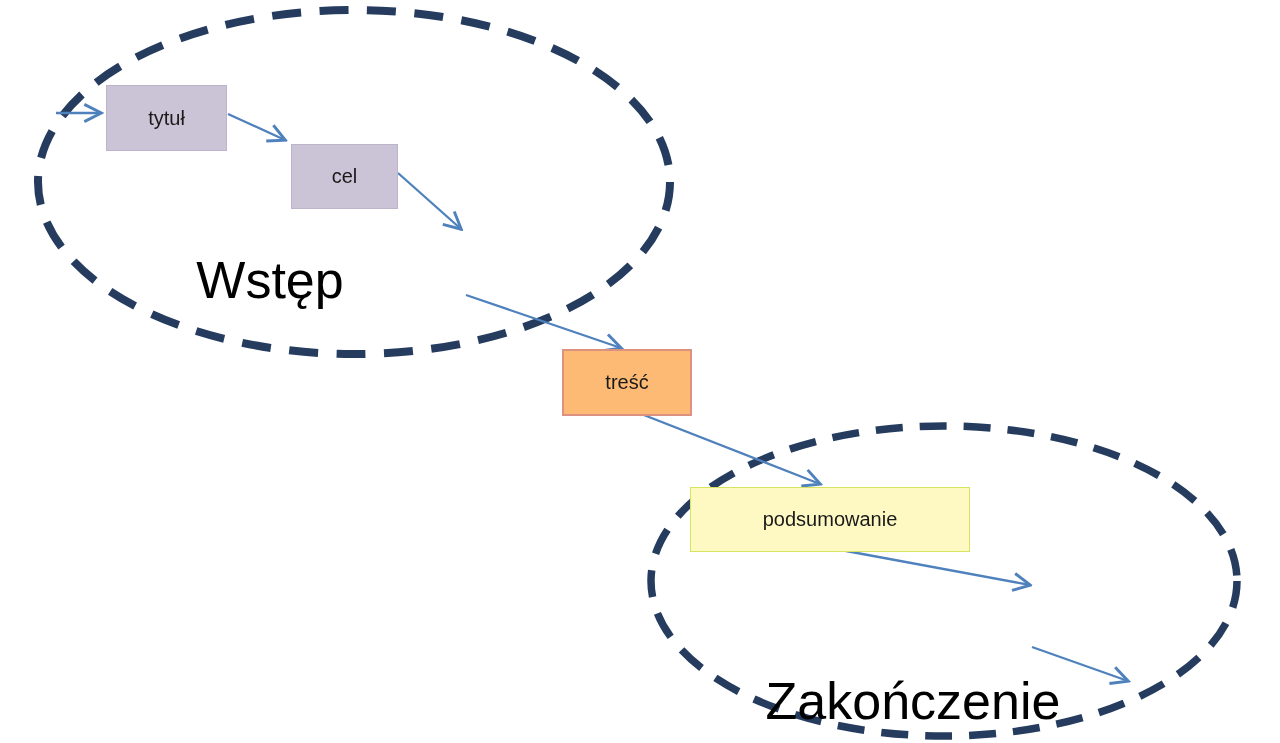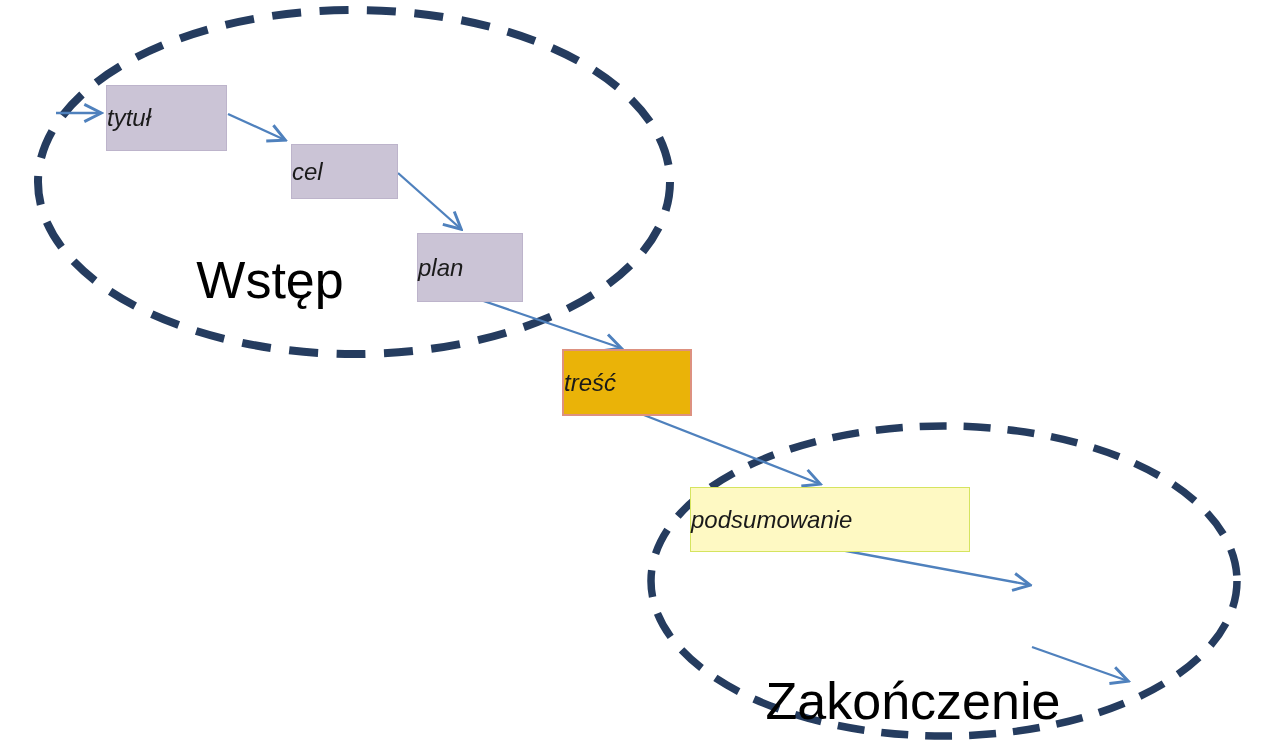--- a/index.html
+++ b/index.html
@@ -3,28 +3,28 @@
 <meta charset="utf-8">
 <style>
   html,body{margin:0;padding:0;background:#ffffff;}
   .slide{
     position:relative;width:1280px;height:743px;background:#ffffff;overflow:hidden;
     font-family:"Liberation Sans", sans-serif;
   }
   .gfx{position:absolute;left:0;top:0;width:1280px;height:743px;}
   .arrow{stroke:#4F81BD;stroke-width:2.3;fill:none;}
   .node{
-    position:absolute;display:flex;align-items:center;
-    font-size:24px;color:#1a1a1a;box-sizing:border-box;white-space:nowrap;font-style:italic;
+    position:absolute;display:flex;align-items:center;justify-content:center;
+    font-size:20px;color:#1a1a1a;box-sizing:border-box;white-space:nowrap;
   }
   .node-purple{background:#CBC4D6;border:1px solid #BDB4CB;}
-  .node-orange{background:#eab308;border:2px solid #DD9180;}
+  .node-orange{background:#fdba74;border:2px solid #DD9180;}
   .node-green{background:#fef9c3;border:1px solid #D5E45F;}
   #n-tytul{left:106px;top:85px;width:121px;height:66px;}
-  #n-cel{left:291px;top:144px;width:107px;height:55px;}
+  #n-cel{left:291px;top:144px;width:107px;height:65px;}
   #n-plan{left:417px;top:233px;width:106px;height:69px;}
   #n-tresc{left:562px;top:349px;width:130px;height:67px;}
   #n-podsumowanie{left:690px;top:487px;width:280px;height:65px;}
   #n-podziekowania{left:890px;top:591px;width:288px;height:58px;}
   .group-label{
     position:absolute;text-align:center;color:#000000;font-size:52px;line-height:60px;
     letter-spacing:0px;white-space:nowrap;
   }
   #g-wstep{left:170px;top:250px;width:200px;}
   #g-zakonczenie{left:763px;top:671px;width:300px;}
@@ -57,23 +57,20 @@
   </svg>
 
   <div class="node node-purple" id="n-tytul">
     <span>tytuł</span>
   </div>
 
   <div class="node node-purple" id="n-cel">
     <span>cel</span>
   </div>
 
-  <div class="node node-purple" id="n-plan">
-    <span>plan</span>
-  </div>
 
   <div class="node node-orange" id="n-tresc">
     <span>treść</span>
   </div>
 
   <div class="node node-green" id="n-podsumowanie">
     <span>podsumowanie</span>
   </div>
 
 

